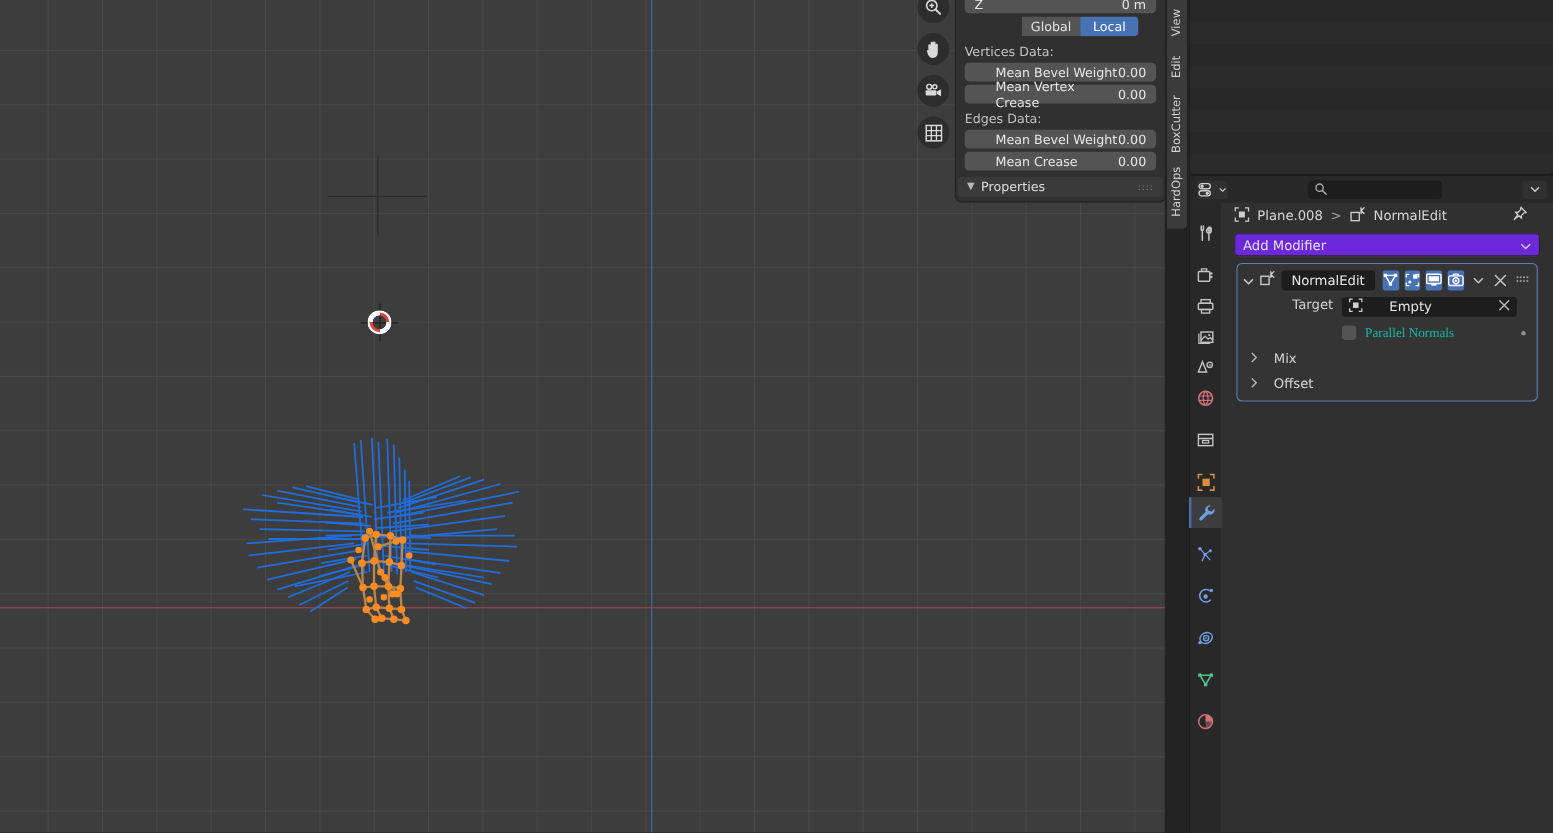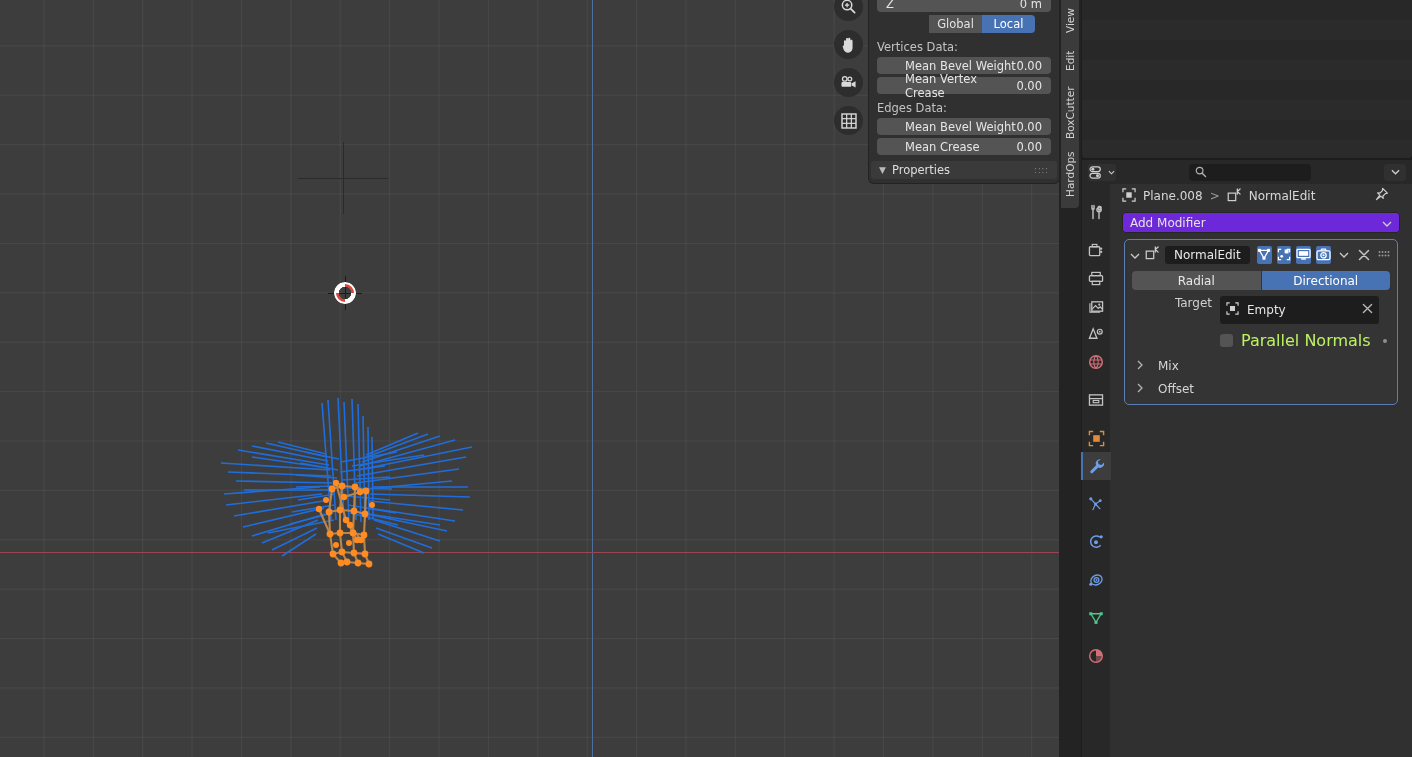--- a/index.html
+++ b/index.html
@@ -85,26 +85,26 @@
       padding:0 9px;color:#e7e7e7;font-size:12px;margin-right:2px;max-width:113px;}
   .mbtn{width:18px;height:18px;border-radius:2px;display:flex;align-items:center;justify-content:center;}
   .mbtn.on{background:#4772b3;}
   .mbtn.plain{background:transparent;}
   .mseg{display:flex;gap:1px;margin:7px 7px 0 7px;border-radius:4px;overflow:hidden;}
   .mseg > div{flex:1;height:19px;display:flex;align-items:center;justify-content:center;font-size:12px;}
   .mseg .off{background:#545454;color:#e8e8e8;}
   .mseg .on{background:#4772b3;color:#ffffff;}
   .mrow{display:flex;align-items:flex-start;margin:6px 18px 0 7px;gap:8px;}
   .mlabel{width:80px;text-align:right;color:#d0d0d0;font-size:12px;}
-  .mval{flex:1;height:28px;background:#1d1d1d;border-radius:3px;display:flex;align-items:center;
-      padding:0 6px;gap:8px;color:#e5e5e5;font-size:12px;}
+  .mval{flex:1;height:18px;background:#1d1d1d;border-radius:3px;display:flex;align-items:center;
+      padding:0 6px;gap:24px;color:#e5e5e5;font-size:12px;}
   .mval .x{margin-left:auto;color:#b5b5b5;font-size:12px;}
   .chkrow{display:flex;align-items:center;margin:7px 7px 0 7px;gap:8px;}
   .chkbox{width:13px;height:13px;background:#545454;border-radius:3px;}
-  .chklabel{color:#bef264;font-size:16px;}
+  .chklabel{color:#14b8a6;font-size:12px;font-family:Liberation Serif, serif;}
   .animdot{margin-left:auto;width:4px;height:4px;border-radius:50%;background:#8e8e8e;margin-right:3px;}
   .subpanel{display:flex;align-items:center;gap:15px;margin:9px 7px 0 12px;color:#d6d6d6;font-size:12px;}
   .subpanel .chev{color:#a9a9a9;font-size:10px;}
   svg{shape-rendering:geometricPrecision;}
 </style>
 </head>
 <body>
 
 <div id="viewport">
   <div id="grid"></div>
@@ -567,24 +567,20 @@
                 <circle cx="10.5" cy="2" r="0.95"></circle>
                 <circle cx="1.5" cy="5.5" r="0.95"></circle>
                 <circle cx="4.5" cy="5.5" r="0.95"></circle>
                 <circle cx="7.5" cy="5.5" r="0.95"></circle>
                 <circle cx="10.5" cy="5.5" r="0.95"></circle>
               </g>
             </svg>
         </span>
       </div>
 
-      <div class="mseg">
-        <div class="off">Radial</div>
-        <div class="on">Directional</div>
-      </div>
 
       <div class="mrow">
         <span class="mlabel">Target</span>
         <span class="mval">
           <span>
             <svg width="13" height="13" viewBox="0 0 14 14">
                 <path d="M1 4 V1 H4 M10 1 H13 V4 M13 10 V13 H10 M4 13 H1 V10" fill="none" stroke="#cfcfcf" stroke-width="1.25"></path>
                 <rect x="4.3" y="4.3" width="5.4" height="5.4" fill="#cfcfcf"></rect>
               </svg>
           </span>

